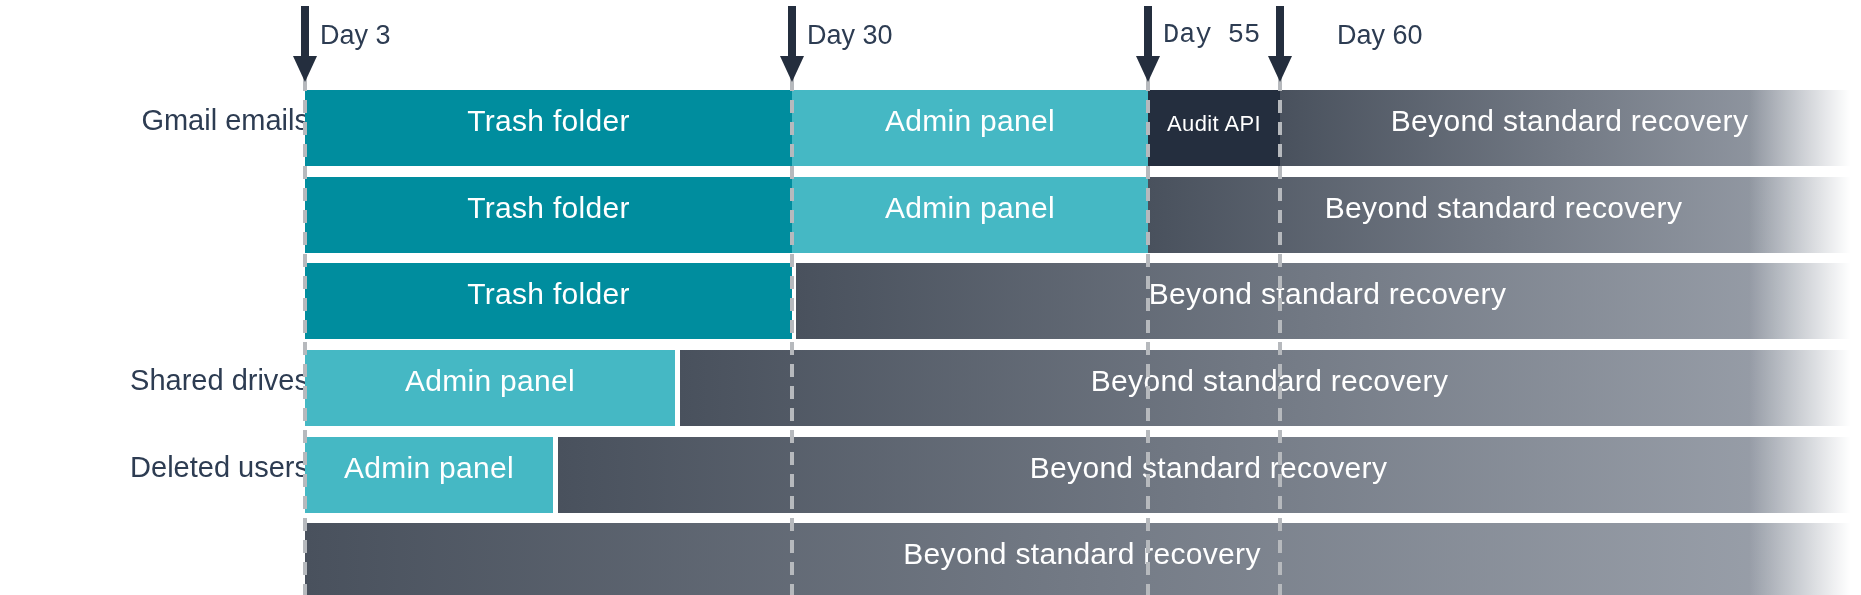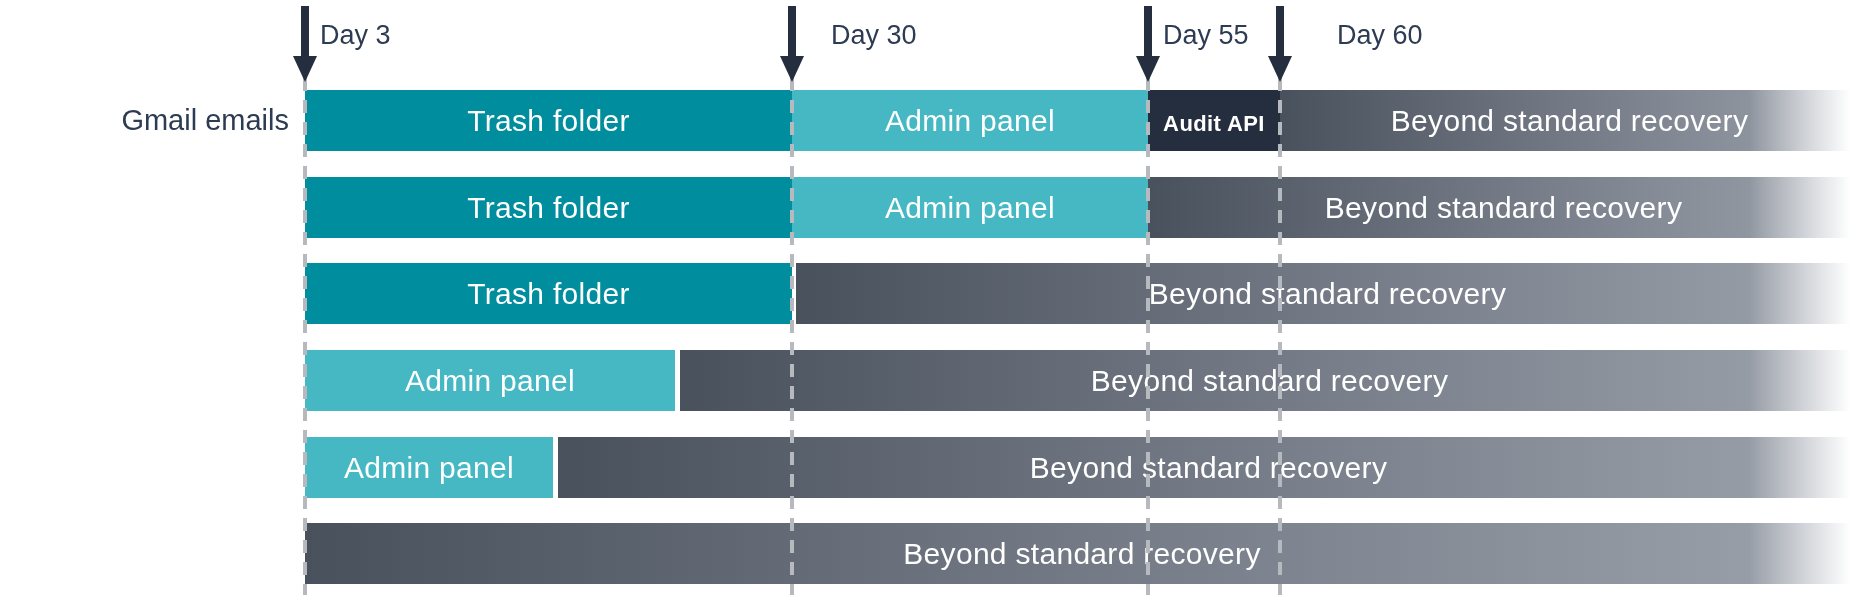--- a/index.html
+++ b/index.html
@@ -26,69 +26,72 @@
   .daylabel{
     position:absolute;top:20px;font-size:27px;font-weight:500;
     color:var(--label);white-space:nowrap;z-index:3;
   }
 
   
   .rowlabel{
     position:absolute;left:0;width:289px;height:61px;line-height:61px;
     text-align:right;font-size:29px;font-weight:500;color:var(--label);
     white-space:nowrap;
+    padding-left:20px;
   }
 
   
   .seg{
-    position:absolute;height:61px;line-height:61px;text-align:center;
+    position:absolute;height:76px;line-height:61px;text-align:center;
     color:#fff;font-size:30px;letter-spacing:0.3px;z-index:1;white-space:nowrap;
   }
-  .seg.small span{font-size:22px;font-weight:700;letter-spacing:0.4px;}
+  .seg.small span{font-size:22px;font-weight:400;letter-spacing:0.4px;}
   .seg-gray::after{
     content:"";position:absolute;top:0;right:0;width:110px;height:100%;
     background:linear-gradient(90deg,rgba(255,255,255,0) 0%,#ffffff 92%);
   }
 </style>
 </head>
 <body>
 
 <div id="chart">
     <div class="rowlabel" style="top: 90px;">Gmail emails</div>
     <div class="seg seg-dark_teal" style="top: 90px; left: 305px; width: 487px; background: rgb(0, 141, 158);"><span>Trash folder</span></div>
     <div class="seg seg-light_teal" style="top: 90px; left: 792px; width: 356px; background: rgb(69, 184, 196);"><span>Admin panel</span></div>
     <div class="seg seg-navy small" style="top: 90px; left: 1148px; width: 132px; background: rgb(36, 46, 62);"><span>Audit API</span></div>
     <div class="seg seg-gray" style="top: 90px; left: 1280px; width: 579px; background: linear-gradient(90deg, rgb(73, 81, 93) 0%, rgb(157, 163, 173) 100%);"><span>Beyond standard recovery</span></div>
     <div class="seg seg-dark_teal" style="top: 177px; left: 305px; width: 487px; background: rgb(0, 141, 158);"><span>Trash folder</span></div>
     <div class="seg seg-light_teal" style="top: 177px; left: 792px; width: 356px; background: rgb(69, 184, 196);"><span>Admin panel</span></div>
     <div class="seg seg-gray" style="top: 177px; left: 1148px; width: 711px; background: linear-gradient(90deg, rgb(73, 81, 93) 0%, rgb(157, 163, 173) 100%);"><span>Beyond standard recovery</span></div>
     <div class="seg seg-dark_teal" style="top: 263px; left: 305px; width: 487px; background: rgb(0, 141, 158);"><span>Trash folder</span></div>
     <div class="seg seg-gray" style="top: 263px; left: 796px; width: 1063px; background: linear-gradient(90deg, rgb(73, 81, 93) 0%, rgb(157, 163, 173) 100%);"><span>Beyond standard recovery</span></div>
+    <div class="rowlabel" style="top: 350px;">Shared drives</div>
     <div class="seg seg-light_teal" style="top: 350px; left: 305px; width: 370px; background: rgb(69, 184, 196);"><span>Admin panel</span></div>
     <div class="seg seg-gray" style="top: 350px; left: 680px; width: 1179px; background: linear-gradient(90deg, rgb(73, 81, 93) 0%, rgb(157, 163, 173) 100%);"><span>Beyond standard recovery</span></div>
+    <div class="rowlabel" style="top: 437px;">Deleted users</div>
     <div class="seg seg-light_teal" style="top: 437px; left: 305px; width: 248px; background: rgb(69, 184, 196);"><span>Admin panel</span></div>
     <div class="seg seg-gray" style="top: 437px; left: 558px; width: 1301px; background: linear-gradient(90deg, rgb(73, 81, 93) 0%, rgb(157, 163, 173) 100%);"><span>Beyond standard recovery</span></div>
     <div class="seg seg-gray" style="top: 523px; left: 305px; width: 1554px; background: linear-gradient(90deg, rgb(73, 81, 93) 0%, rgb(157, 163, 173) 100%);"><span>Beyond standard recovery</span></div>
     <div class="dash" style="left: 303px;"></div>
     <div class="arrow" style="left: 305px;">
       <div class="stem"></div>
       <div class="head"></div>
     </div>
     <div class="daylabel" style="left: 320px;">Day 3</div>
     <div class="dash" style="left: 790px;"></div>
     <div class="arrow" style="left: 792px;">
       <div class="stem"></div>
       <div class="head"></div>
     </div>
-    <div class="daylabel" style="left: 807px; margin-left: 24px;">Day 30</div>
+    <div class="daylabel" style="left: 807px;">Day 30</div>
     <div class="dash" style="left: 1146px;"></div>
     <div class="arrow" style="left: 1148px;">
       <div class="stem"></div>
       <div class="head"></div>
     </div>
-    <div class="daylabel" style="left: 1163px;">Day 55</div>
+    <div class="daylabel" style="left: 1163px; font-family: Liberation Mono, monospace;">Day 55</div>
     <div class="dash" style="left: 1278px;"></div>
     <div class="arrow" style="left: 1280px;">
       <div class="stem"></div>
       <div class="head"></div>
     </div>
     <div class="daylabel" style="left: 1337px;">Day 60</div>
   </div>
 
 </body></html>

